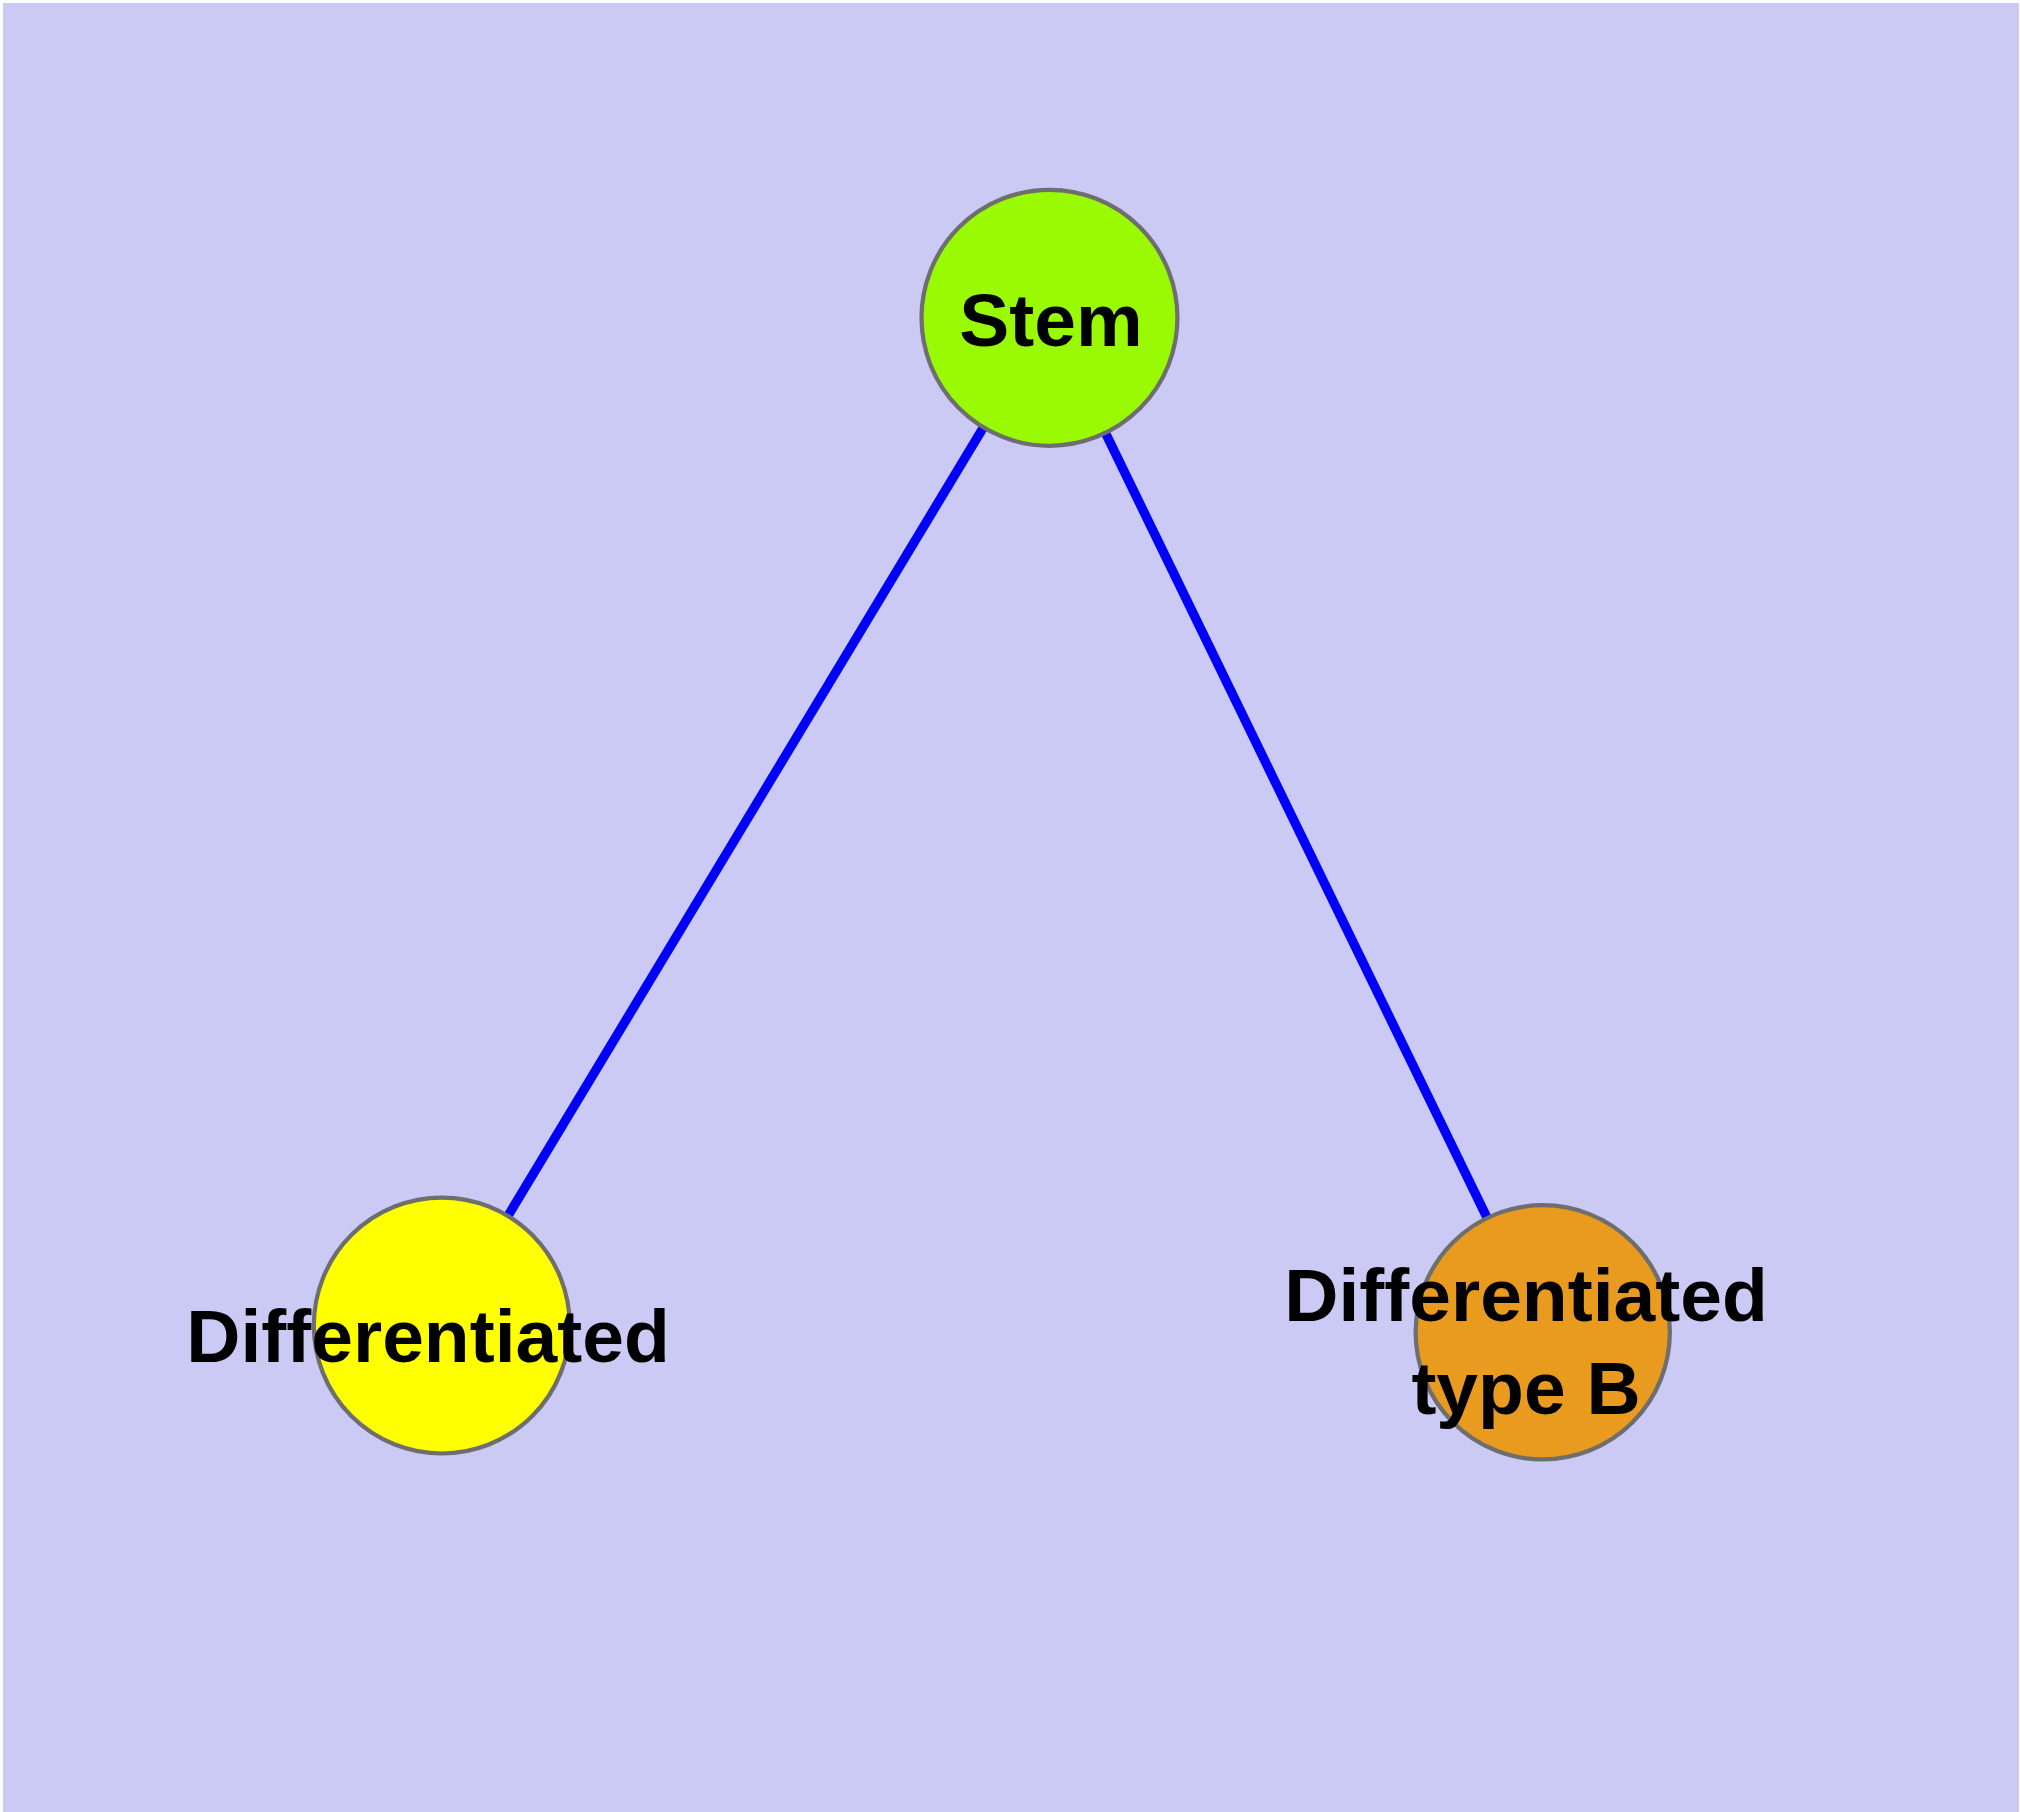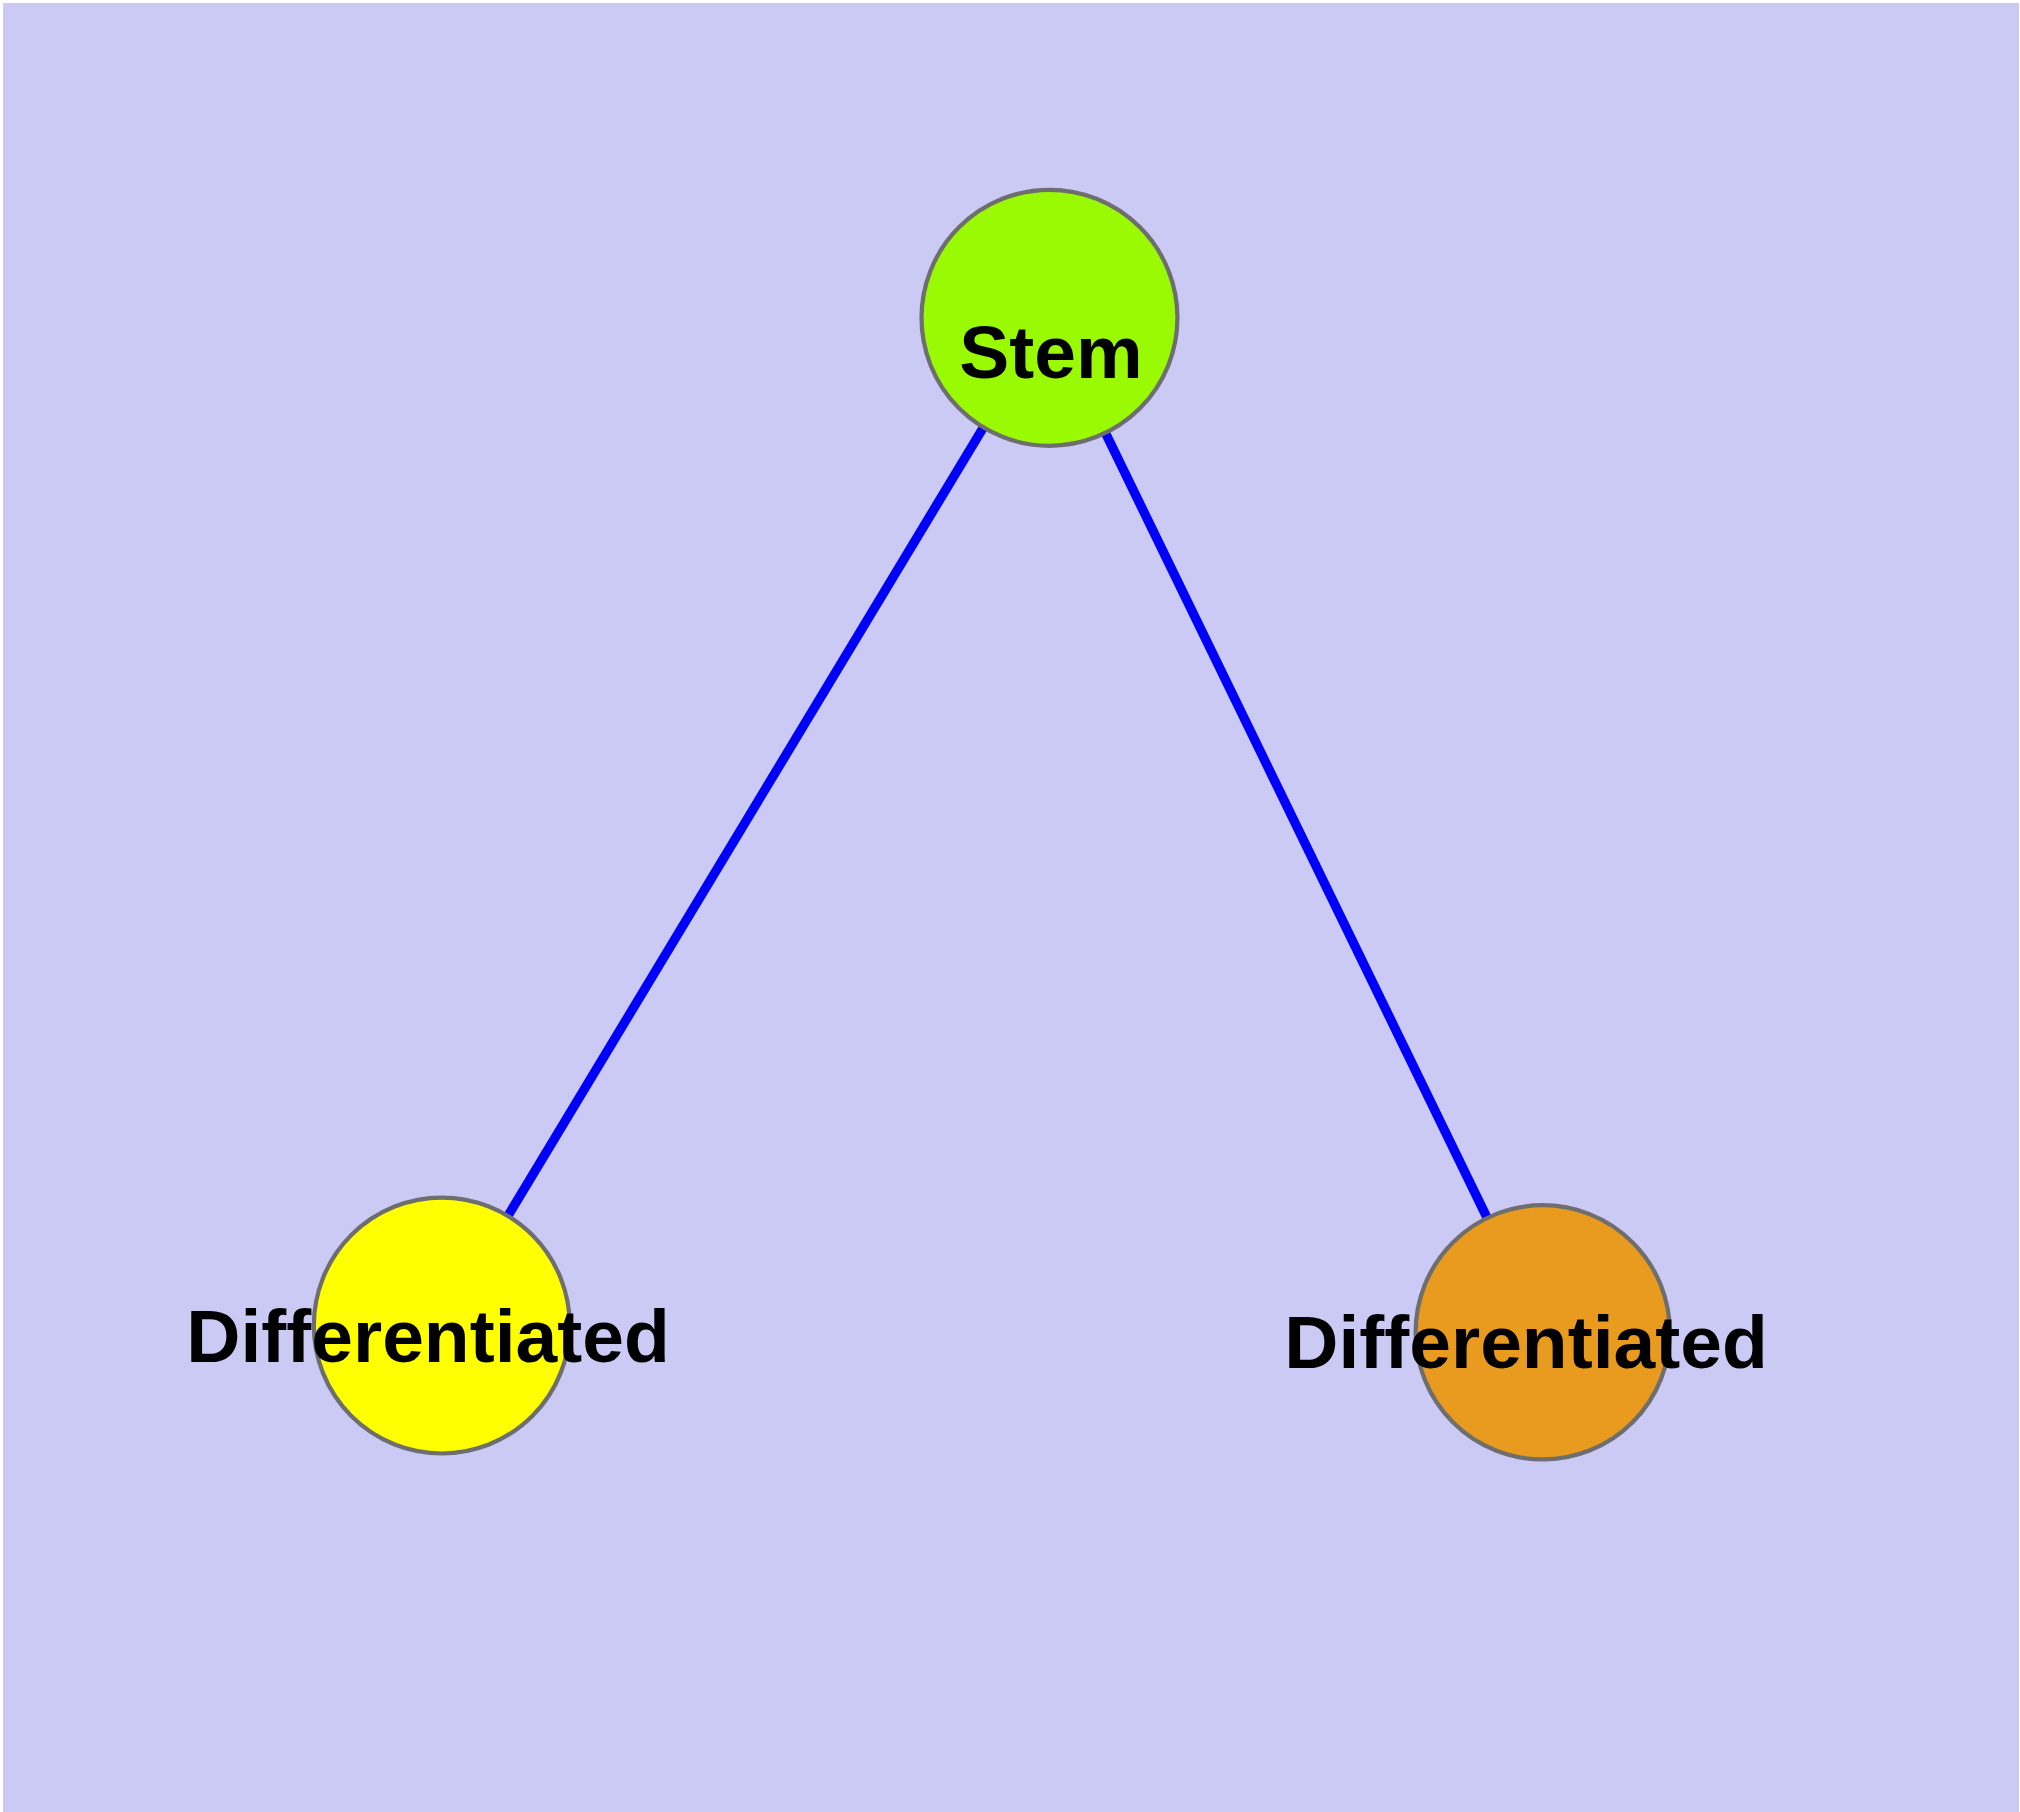--- a/index.html
+++ b/index.html
@@ -57,25 +57,26 @@
   <svg class="graph" viewBox="0 0 2384 2138">
 
     <line x1="1238" y1="375" x2="521" y2="1564" stroke-width="11" stroke="#0000fa"></line>
     <line x1="1238" y1="375" x2="1820" y2="1572" stroke-width="11" stroke="#0000fa"></line>
 
     <circle cx="1238" cy="375" r="151" fill="#99fa04"></circle>
     <circle cx="521" cy="1564" r="151" fill="#ffff00"></circle>
     <circle cx="1820" cy="1572" r="150" fill="#e89b1e"></circle>
   </svg>
 
-  <div class="node-label" style="left:1051px; top:320px;margin-top:32px;">
+  <div class="node-label" style="left:1051px; top:320px;">
     <span>Stem</span>
   </div>
 
   <div class="node-label" style="left:428px; top:1336px;">
     <span>Differentiated</span>
   </div>
 
   <div class="node-label" style="left:1526px; top:1342px;">
     <span>Differentiated</span>
+    <span>type B</span>
   </div>
 </div>
 
 
 </body></html>

